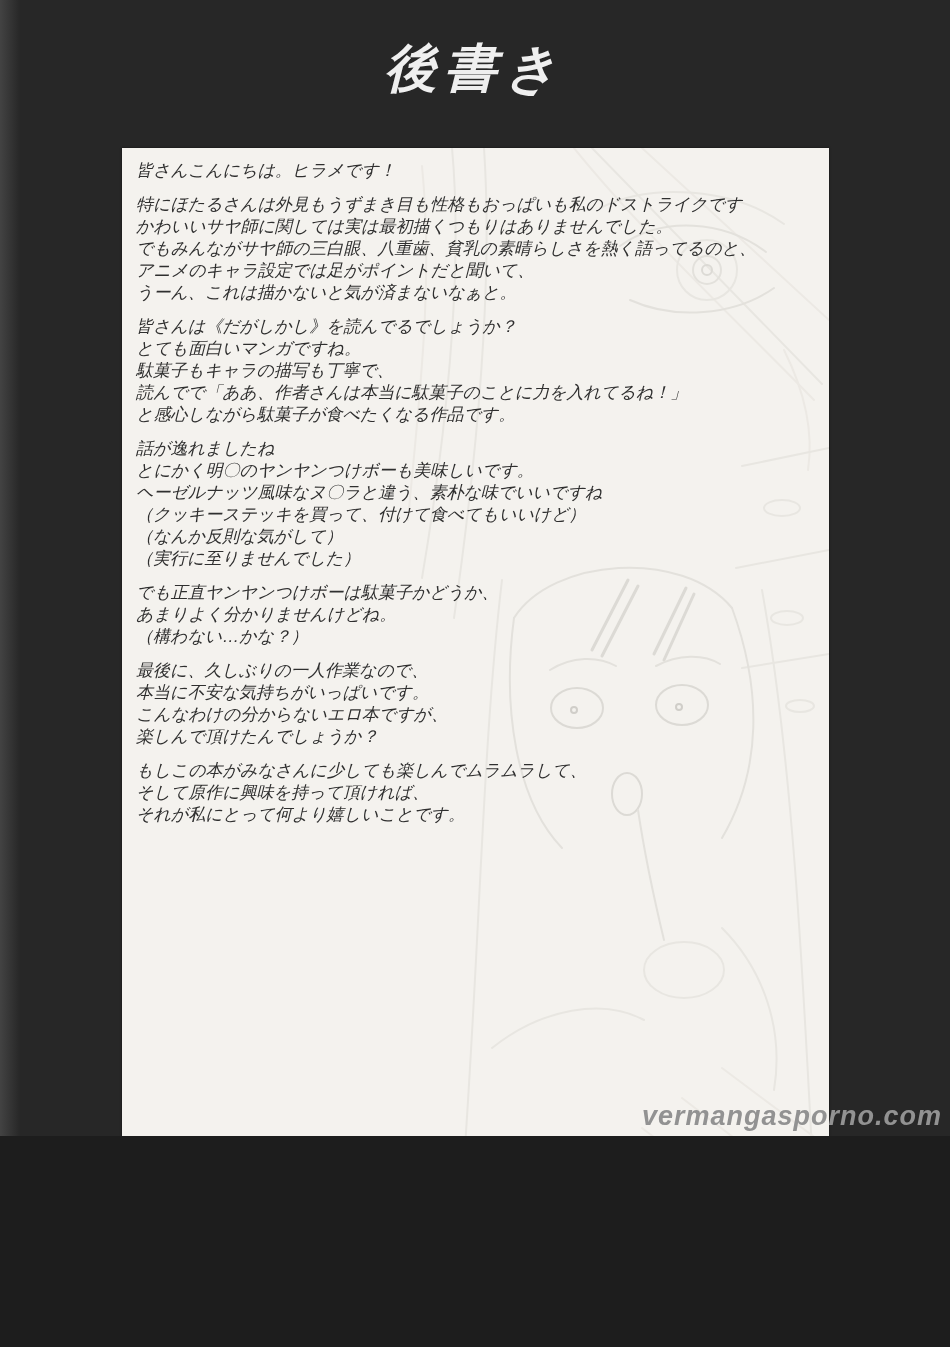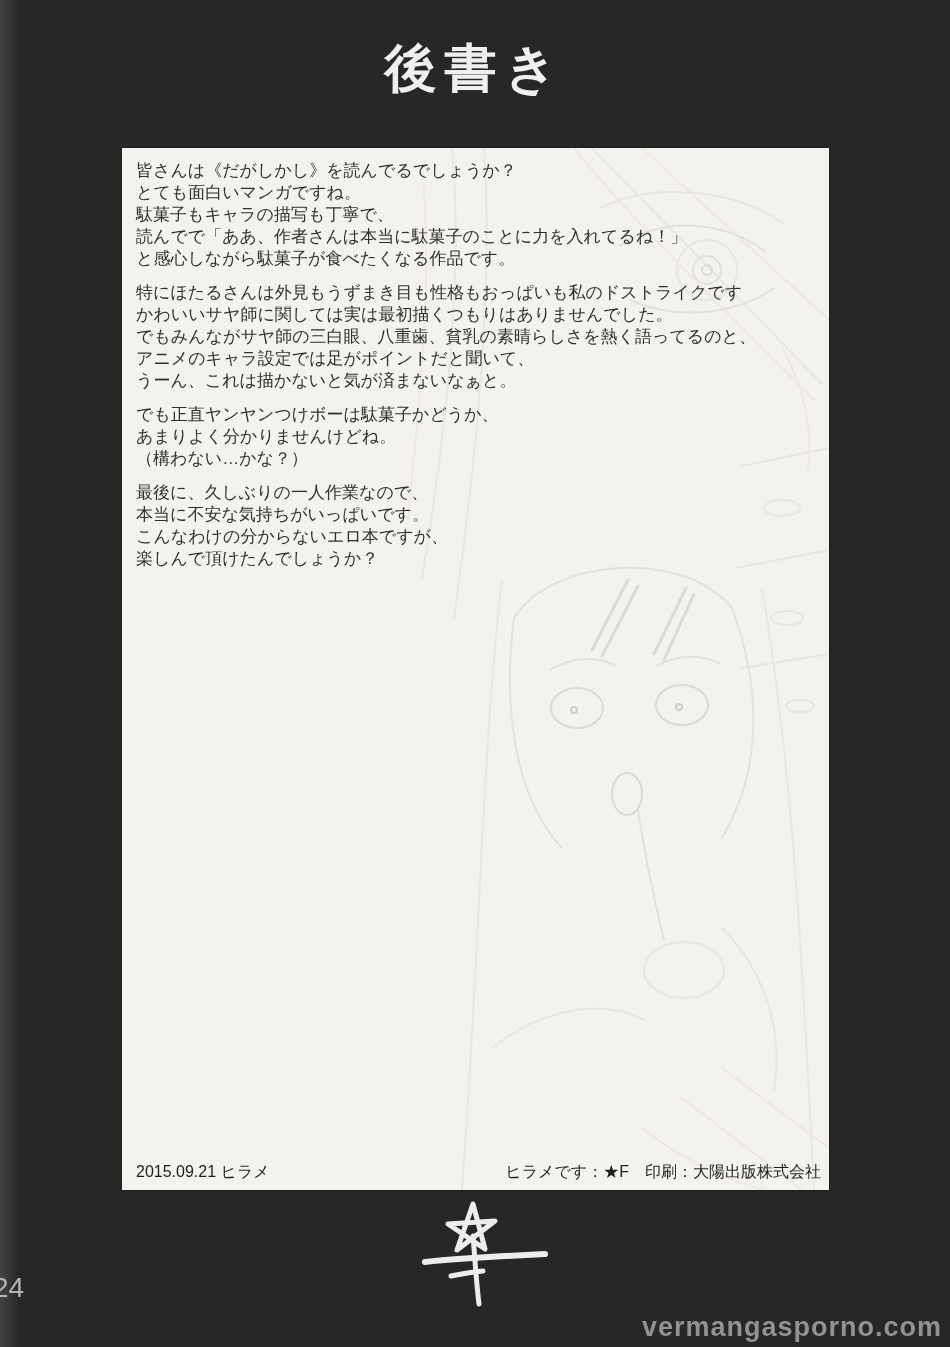--- a/index.html
+++ b/index.html
@@ -1,19 +1,20 @@
 <!DOCTYPE html>
 <html><head>
 <meta charset="utf-8">
 <style>
   html,body { margin:0; padding:0; background:#1d1d1d; }
   .page {
-    position:relative; width:950px; height:1347px; overflow:hidden;
+    position:relative; width:950px; height:1136px; overflow:hidden;
     background:#272727;
     font-family:"Liberation Sans", sans-serif;
+    font-style:italic;
   }
   .edge-light {
     position:absolute; left:0; top:0; bottom:0; width:20px;
     background:linear-gradient(90deg, rgba(150,150,150,0.25), rgba(0,0,0,0));
     pointer-events:none;
   }
   .title {
     position:absolute; top:34px; left:0; right:0; text-align:center;
     color:#efefef; font-family:"DejaVu Serif", serif; font-weight:bold;
     font-size:52px; letter-spacing:8px;
@@ -101,24 +102,27 @@
 
       <path d="M370,900 C420,860 482,850 522,872" stroke="#e8e6e1"></path>
       <path d="M600,780 C642,822 662,882 652,942" stroke="#e8e6e1"></path>
 
       <path d="M560,950 L680,1042" stroke="#ece9e4"></path>
       <path d="M600,920 L707,1000" stroke="#ece9e4"></path>
       <path d="M520,980 C560,1012 600,1030 642,1042" stroke="#ece9e4"></path>
     </svg>
 
     <div class="afterword-text" style="color: rgb(47, 47, 47);">
+        <p class="para">皆さんこんにちは。ヒラメです！</p>
+        <p class="para">特にほたるさんは外見もうずまき目も性格もおっぱいも私のドストライクです<br>かわいいサヤ師に関しては実は最初描くつもりはありませんでした。<br>でもみんながサヤ師の三白眼、八重歯、貧乳の素晴らしさを熱く語ってるのと、<br>アニメのキャラ設定では足がポイントだと聞いて、<br>うーん、これは描かないと気が済まないなぁと。</p>
         <p class="para">皆さんは《だがしかし》を読んでるでしょうか？<br>とても面白いマンガですね。<br>駄菓子もキャラの描写も丁寧で、<br>読んでで「ああ、作者さんは本当に駄菓子のことに力を入れてるね！」<br>と感心しながら駄菓子が食べたくなる作品です。</p>
-        <p class="para">特にほたるさんは外見もうずまき目も性格もおっぱいも私のドストライクです<br>かわいいサヤ師に関しては実は最初描くつもりはありませんでした。<br>でもみんながサヤ師の三白眼、八重歯、貧乳の素晴らしさを熱く語ってるのと、<br>アニメのキャラ設定では足がポイントだと聞いて、<br>うーん、これは描かないと気が済まないなぁと。</p>
+        <p class="para">話が逸れましたね<br>とにかく明〇のヤンヤンつけボーも美味しいです。<br>ヘーゼルナッツ風味なヌ〇ラと違う、素朴な味でいいですね<br>（クッキーステッキを買って、付けて食べてもいいけど）<br>（なんか反則な気がして）<br>（実行に至りませんでした）</p>
         <p class="para">でも正直ヤンヤンつけボーは駄菓子かどうか、<br>あまりよく分かりませんけどね。<br>（構わない…かな？）</p>
         <p class="para">最後に、久しぶりの一人作業なので、<br>本当に不安な気持ちがいっぱいです。<br>こんなわけの分からないエロ本ですが、<br>楽しんで頂けたんでしょうか？</p>
+        <p class="para">もしこの本がみなさんに少しても楽しんでムラムラして、<br>そして原作に興味を持って頂ければ、<br>それが私にとって何より嬉しいことです。</p>
       </div>
 
     <div class="paper-footer">
       <span>2015.09.21 ヒラメ</span>
       <span>ヒラメです：★F　印刷：大陽出版株式会社</span>
     </div>
   </div>
 
   <svg class="logo-mark" width="200" height="130" viewBox="0 0 200 130" fill="none" stroke="#ededed" stroke-linecap="round" stroke-linejoin="round">
     <path d="M78,12 L62,58 L100,29 L53,32 L90,57 Z" stroke-width="5"></path>

